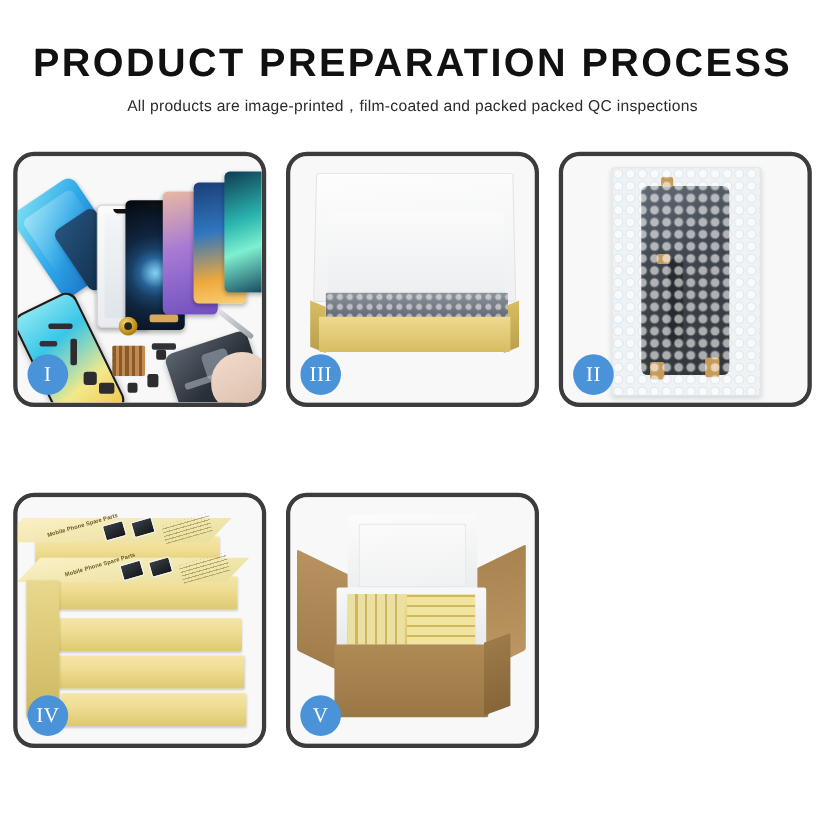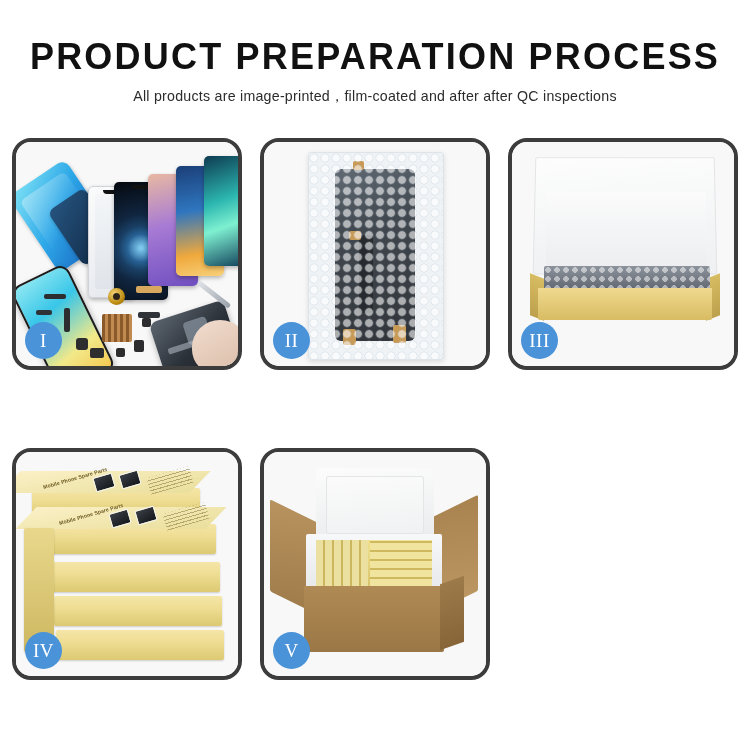--- a/index.html
+++ b/index.html
@@ -275,21 +275,21 @@
   .p6-tape2 { position:absolute; left: 44px; top: 134px; width: 14px; height: 12px;
     background: #a8875a; transform: skewY(14deg); }
 </style>
 </head>
 <body>
 
 <div class="page">
 
   <div class="header">
     <div class="title">PRODUCT PREPARATION PROCESS</div>
-    <div class="subtitle">All products are image-printed，film-coated and after after QC inspections</div>
+    <div class="subtitle">All products are image-printed，film-coated and packed packed QC inspections</div>
   </div>
 
   <div class="grid">
 
     <div class="panel">
       <div class="stage">
         <div class="ph p1-blue"></div>
         <div class="ph p1-blue-dark"></div>
         <div class="ph p1-s1">
             <span class="p1-notch"></span>
@@ -321,41 +321,41 @@
         <div class="p1-chassis"></div>
         <div class="tool" style="left:178px;top:150px;"></div>
         <div class="hand"></div>
 
         <div class="badge">I</div>
       </div>
     </div>
 
     <div class="panel">
       <div class="stage">
+        <div class="p3-lid"></div>
+        <div class="p3-foam"></div>
+        <div class="p3-side-l"></div>
+        <div class="p3-side-r"></div>
+        <div class="p3-wrap"></div>
+        <div class="p3-front"></div>
+        <div class="badge">III</div>
+      </div>
+    </div>
+
+    <div class="panel">
+      <div class="stage">
         <div class="bag">
           <div class="part"></div>
           <div class="part-tab" style="left:44px;top:8px;width:11px;height:9px;"></div>
           <div class="part-tab" style="left:40px;top:78px;width:12px;height:9px;"></div>
           <div class="part-tab" style="left:34px;top:176px;width:13px;height:16px;"></div>
           <div class="part-tab" style="left:84px;top:172px;width:13px;height:18px;"></div>
           <div class="bubbles"></div>
         </div>
         <div class="badge">II</div>
-      </div>
-    </div>
-
-    <div class="panel">
-      <div class="stage">
-        <div class="p3-lid"></div>
-        <div class="p3-foam"></div>
-        <div class="p3-side-l"></div>
-        <div class="p3-side-r"></div>
-        <div class="p3-wrap"></div>
-        <div class="p3-front"></div>
-        <div class="badge">III</div>
       </div>
     </div>
 
     <div class="panel">
       <div class="stage">
         <div class="stackwrap">
           <div class="sbox" style="left:10px;top:22px;">
             <div class="top"></div>
             <div class="lbl">Mobile Phone Spare Parts</div>
             <div class="ph1"></div>

